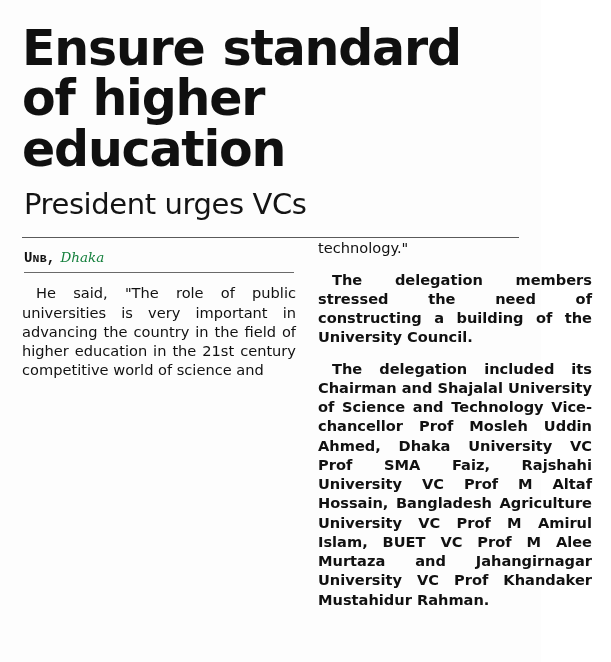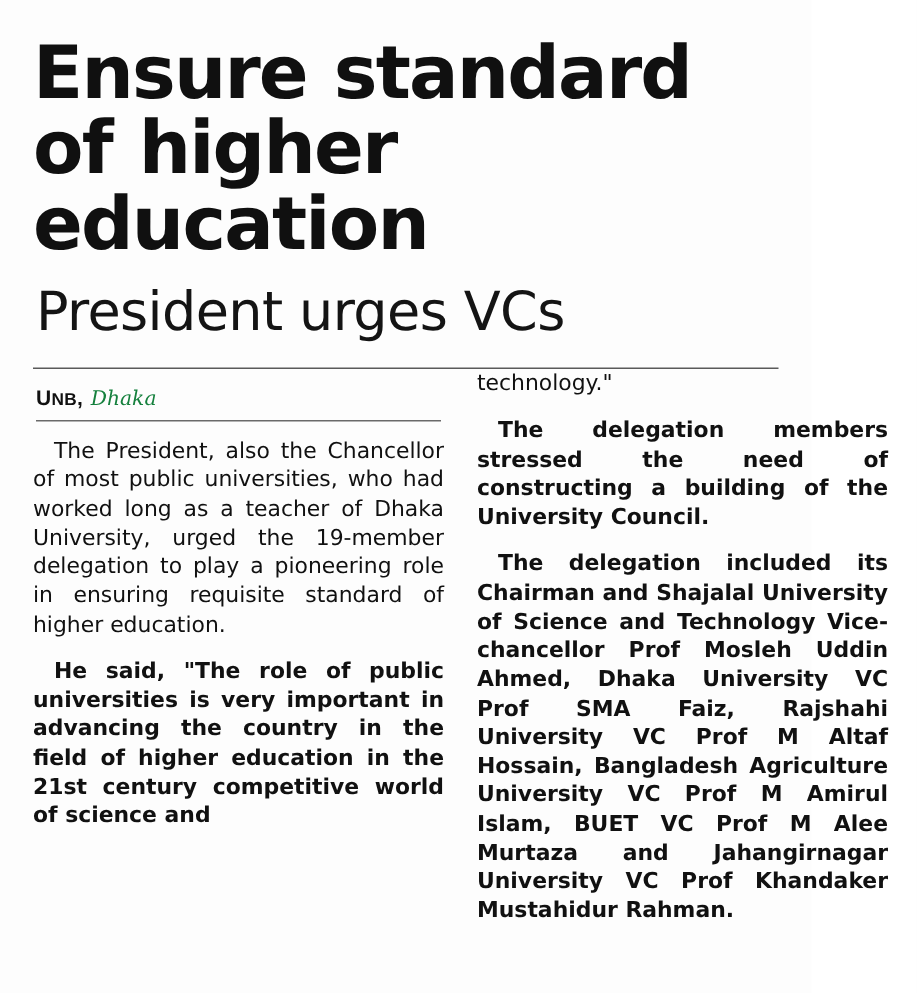--- a/index.html
+++ b/index.html
@@ -28,21 +28,21 @@
     font-size: 49px;
     line-height: 1.03;
     letter-spacing: -1.2px;
     color: #101010;
     margin: 6px 0 0 0;
     word-spacing: 2px;
   }
   .subhead {
     font-family: "DejaVu Sans", sans-serif;
     font-weight: normal;
-    font-size: 36px;
+    font-size: 29px;
     line-height: 1.1;
     color: #141414;
     margin: 14px 0 0 2px;
     letter-spacing: -0.4px;
   }
   .rule-top {
     border: 0;
     border-top: 1px solid #5a5a5a;
     margin: 16px 0 0 0;
   }
@@ -53,21 +53,21 @@
   }
   .col {
     width: 274px;
     flex: 0 0 274px;
   }
   .byline {
     margin: 9px 0 0 2px;
     white-space: nowrap;
   }
   .byline .src {
-    font-family: Liberation Sans, sans-serif;
+    font-family: Liberation Mono, monospace;
     font-weight: bold;
     font-size: 14px;
     letter-spacing: 0.2px;
     text-transform: uppercase;
   }
   .byline .src .small-caps {
     font-size: 11.5px;
   }
   .byline .place {
     font-family: "DejaVu Serif", serif;
@@ -119,21 +119,20 @@
 
   <div class="columns">
 
     <div class="col col-left">
       <div class="byline">
         <span class="src"><span>U</span><span class="small-caps">NB</span><span>,</span></span>
         <span class="place">Dhaka</span>
       </div>
       <hr class="byline-rule">
 
-      <p class="body">The President, also the Chancellor of most public universities, who had worked long as a teacher of Dhaka University, urged the 19-member delegation to play a pioneering role in ensuring requisite standard of higher education.</p>
       <p class="body">He said, "The role of public universities is very important in advancing the country in the field of higher education in the 21st century competitive world of science and</p>
     </div>
 
     <div class="col col-right">
       <p class="body first-line-shift">technology."</p>
       <p class="body">The delegation members stressed the need of constructing a building of the University Council.</p>
       <p class="body">The delegation included its Chairman and Shajalal University of Science and Technology Vice-chancellor Prof Mosleh Uddin Ahmed, Dhaka University VC Prof SMA Faiz, Rajshahi University VC Prof M Altaf Hossain, Bangladesh Agriculture University VC Prof M Amirul Islam, BUET VC Prof M Alee Murtaza and Jahangirnagar University VC Prof Khandaker Mustahidur Rahman.</p>
     </div>
 
   </div>

